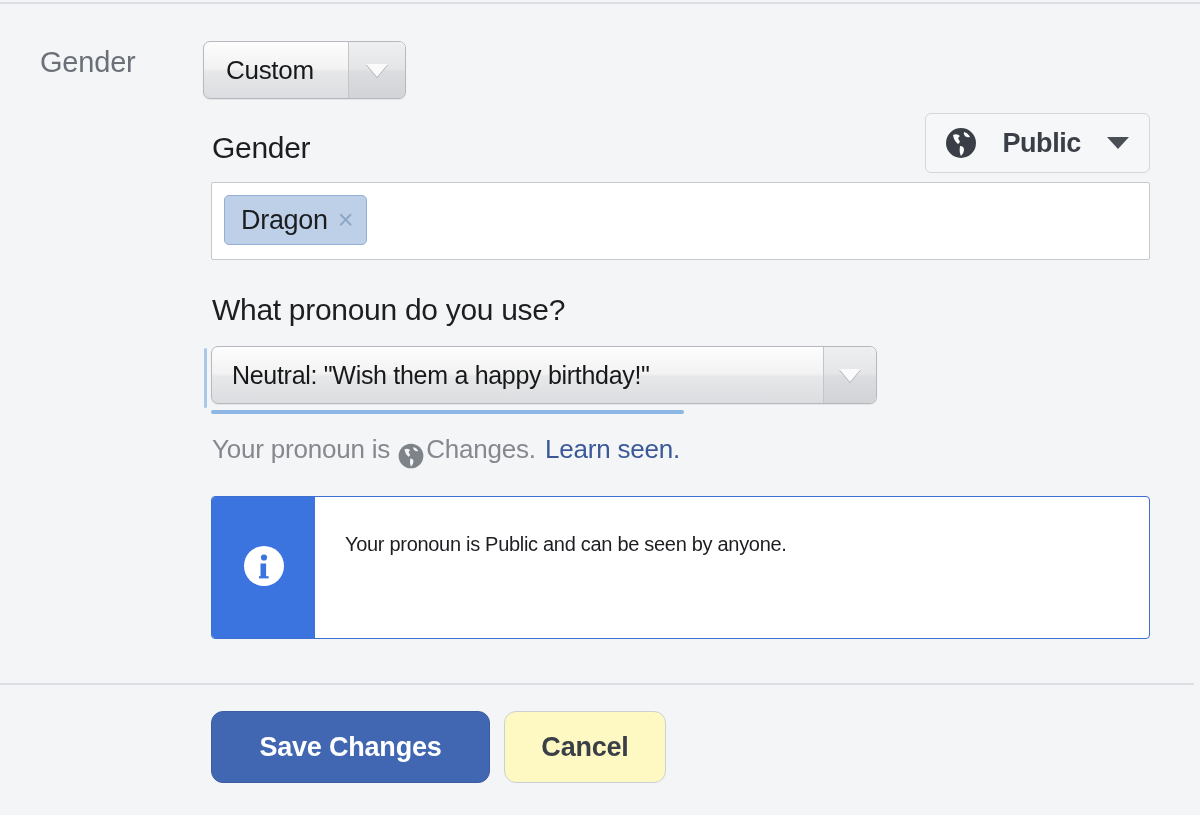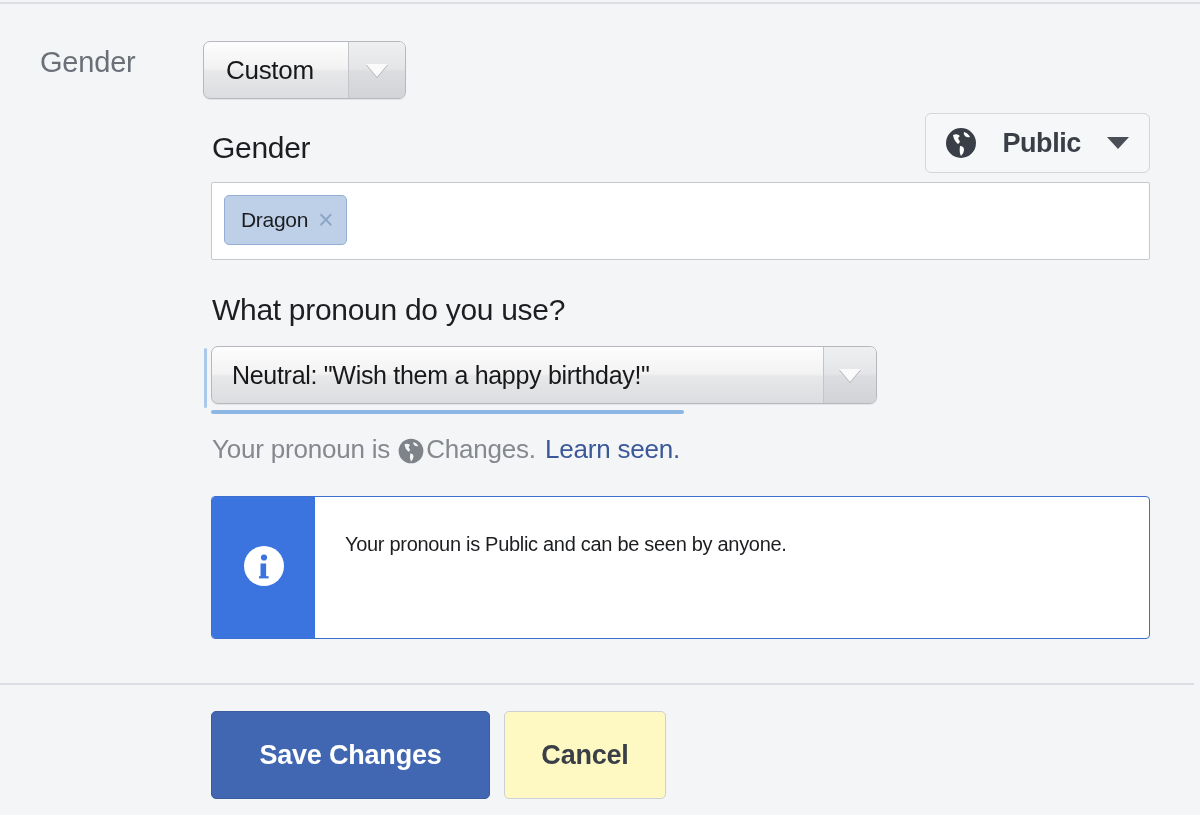--- a/index.html
+++ b/index.html
@@ -164,21 +164,21 @@
     align-items: center;
     gap: 10px;
     height: 50px;
     padding: 0 12px 0 16px;
     background: #bdd0e8;
     border: 1px solid #93b0d4;
     border-radius: 5px;
     box-sizing: border-box;
   }
   .token .tok-text {
-    font-size: 21px;
+    font-size: 27px;
     color: #1b1d20;
     letter-spacing: -0.3px;
     white-space: nowrap;
   }
   .token .tok-remove {
     font-size: 27px;
     color: #8ea6c4;
     line-height: 1;
     cursor: pointer;
     font-weight: 500;
@@ -227,21 +227,21 @@
     background: #8cb7e5;
     border-radius: 2px;
   }
 
   .helper {
     margin-top: 16px;
     font-size: 26px;
     color: #85888e;
     letter-spacing: -0.2px;
     display: flex;
-    align-items: center;
+    align-items: flex-end;
     line-height: 38px;
     padding-left: 1px;
   }
   .helper .globe { margin: 0 1px 0 7px; position: relative; top: 2px; }
   .helper a {
     color: #3b5998;
     text-decoration: none;
     margin-left: 9px;
   }
 
@@ -287,27 +287,27 @@
     left: 211px;
     top: 711px;
     display: flex;
     gap: 14px;
   }
   .btn {
     font-family: "Liberation Sans", "DejaVu Sans", sans-serif;
     font-size: 27px;
     font-weight: bold;
     letter-spacing: -0.2px;
-    border-radius: 5px;
+    border-radius: 12px;
     box-sizing: border-box;
     cursor: pointer;
     display: flex;
     align-items: center;
     justify-content: center;
-    height: 88px;
+    height: 72px;
   }
   .btn-primary {
     width: 279px;
     background: #4267b2;
     border: 1px solid #3b5c9f;
     color: #ffffff;
   }
   .btn-secondary {
     width: 162px;
     background: #fef9c3;

